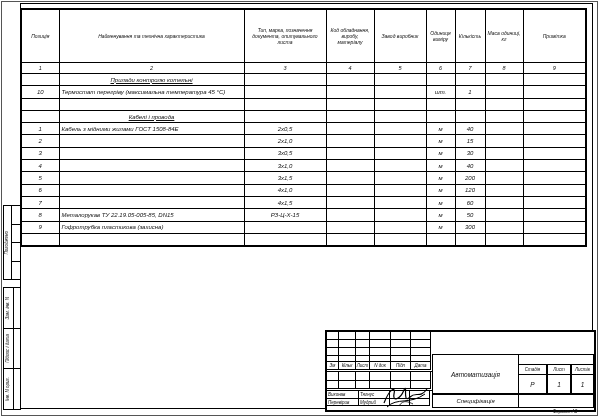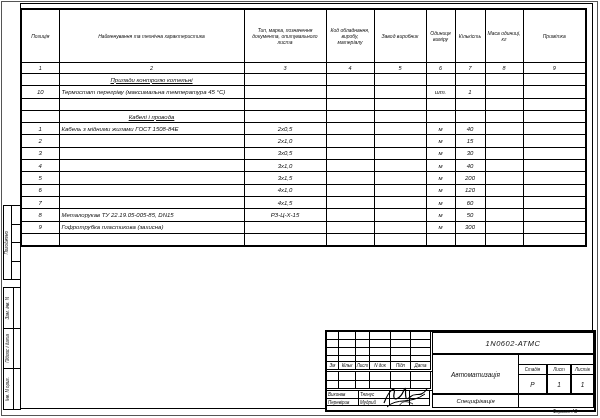--- a/index.html
+++ b/index.html
@@ -347,23 +347,20 @@
         <div class="gcell">Виконав</div>
         <div class="gcell">Тягнус</div>
         <div class="gcell"></div>
         <div class="gcell"></div>
         <div class="gcell">Перевірив</div>
         <div class="gcell">Мудрий</div>
         <div class="gcell"></div>
         <div class="gcell"></div>
       </div>
 
-    <div class="abs doc-cell">
-      <span>1N0602-АТМС</span>
-    </div>
     <div class="abs auto-cell">
       <span>Автоматизація</span>
     </div>
     <div class="abs stage-empty"></div>
     <div class="stage-row stage-labels">
       <div>Стадія</div>
       <div>Лист</div>
       <div>Листів</div>
     </div>
     <div class="stage-row stage-values">

